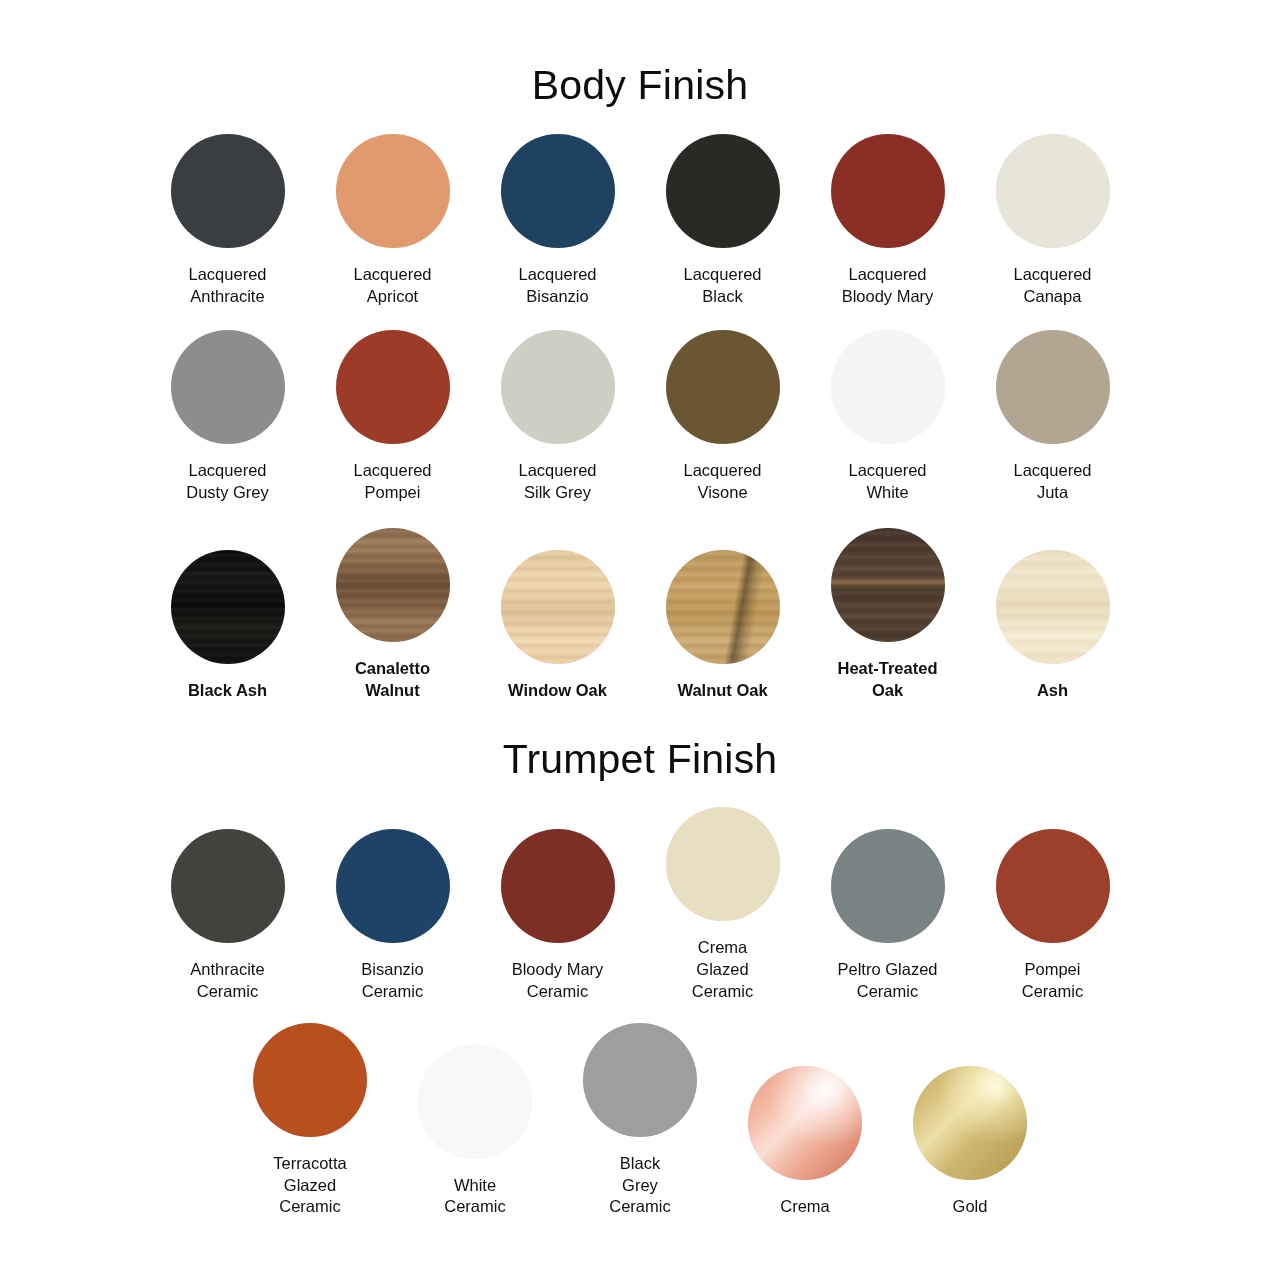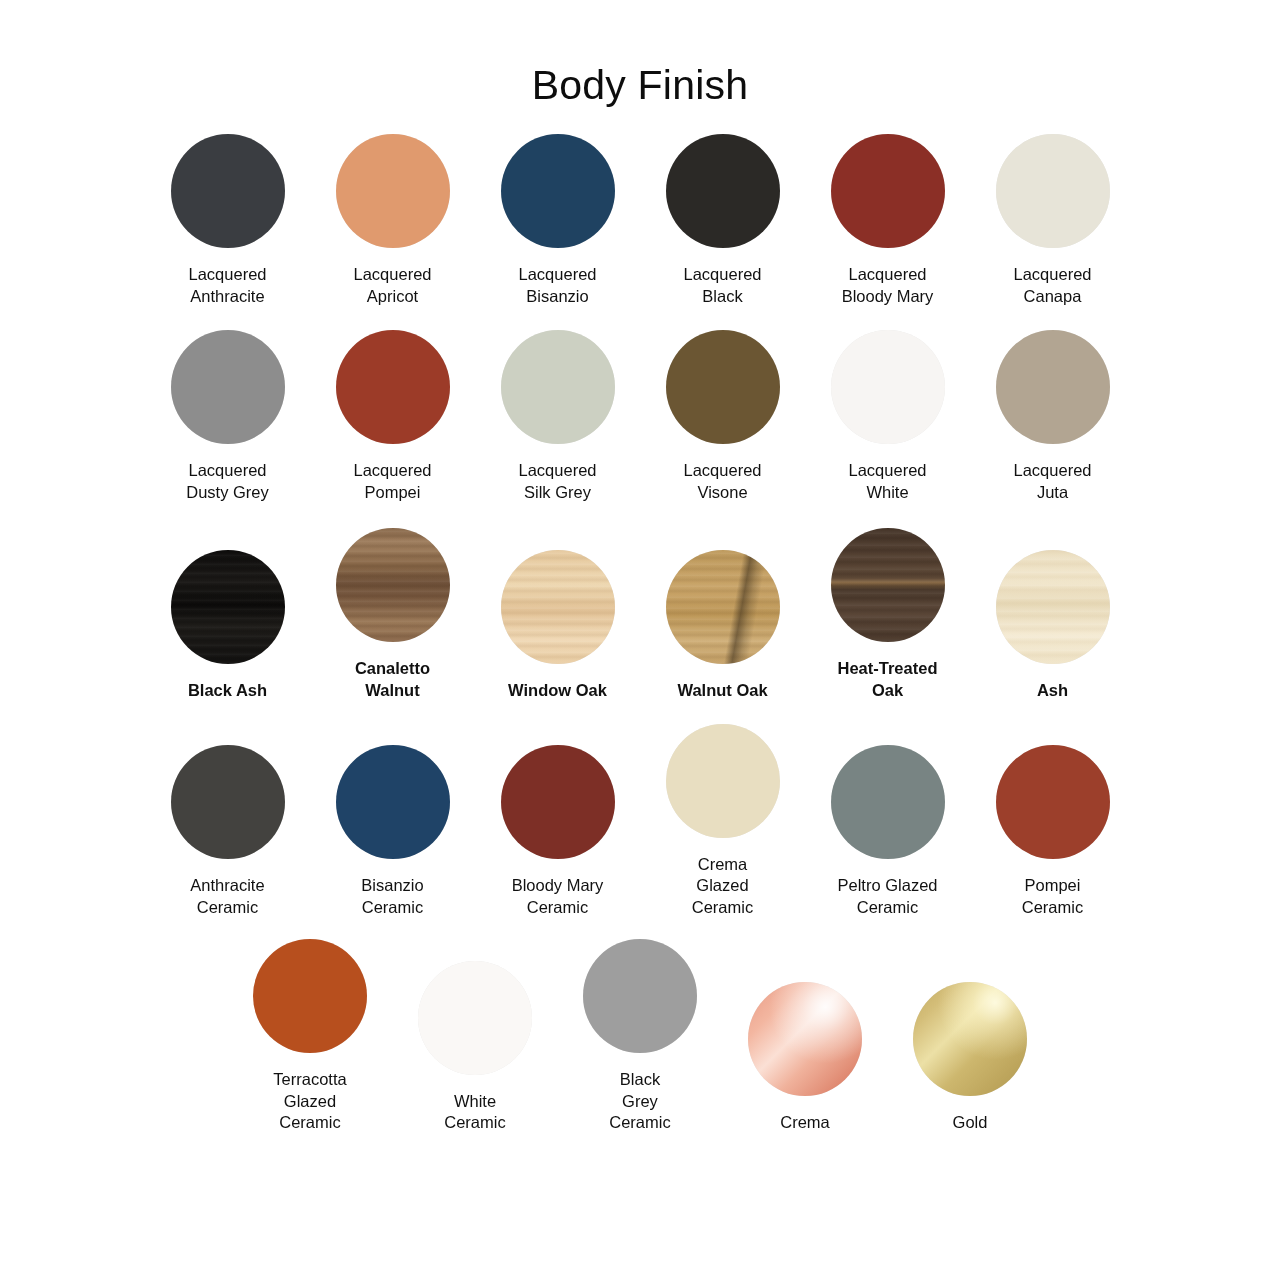--- a/index.html
+++ b/index.html
@@ -210,20 +210,21 @@
 Oak</div>
       </div>
       <div class="swatch">
         <div class="dot-wrap">
           <div class="dot wood" style="background-color: rgb(238, 224, 193); background-image: repeating-linear-gradient(0deg, rgba(255, 255, 255, 0.12) 0px, rgba(255, 255, 255, 0) 5px, rgba(190, 160, 115, 0.1) 9px, rgba(255, 255, 255, 0.04) 13px), linear-gradient(0deg, rgb(239, 227, 198) 0%, rgb(244, 234, 210) 26%, rgb(232, 218, 185) 52%, rgb(241, 230, 203) 74%, rgb(235, 222, 192) 100%), linear-gradient(rgb(238, 224, 193), rgb(238, 224, 193));"></div>
         </div>
         <div class="swatch-label">Ash</div>
       </div>
     </div>
 
+  <h1 class="section-title" id="trumpet-finish-title">Trumpet Finish</h1>
 
   <div class="swatch-row row-trumpet-1">
       <div class="swatch">
         <div class="dot-wrap">
           <div class="dot" style="background-color: rgb(67, 66, 63);"></div>
         </div>
         <div class="swatch-label">Anthracite
 Ceramic</div>
       </div>
       <div class="swatch">

